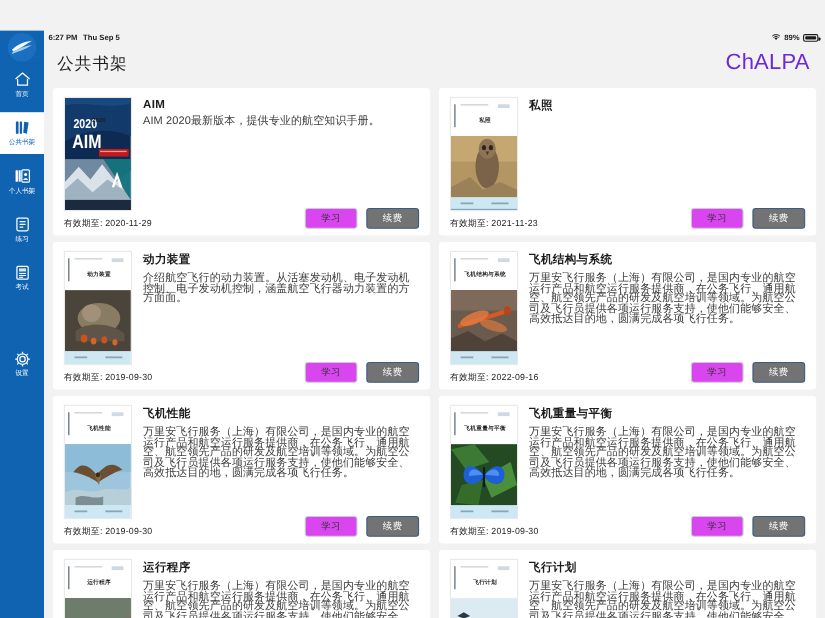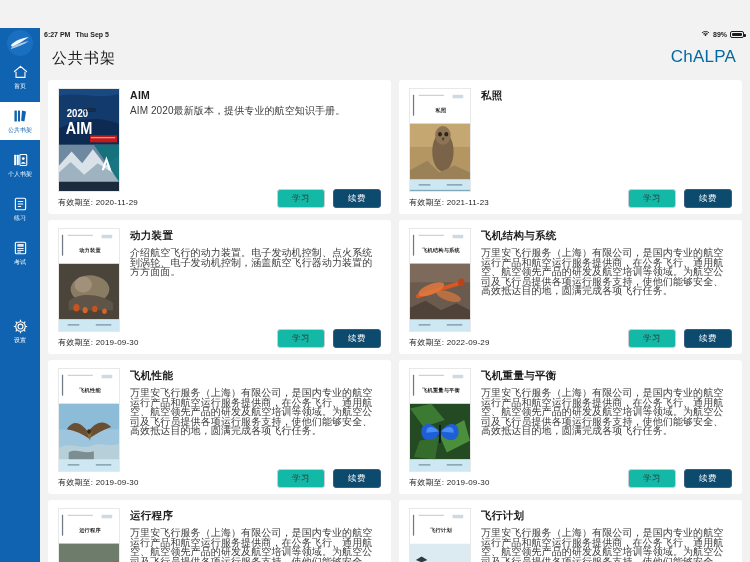--- a/index.html
+++ b/index.html
@@ -67,21 +67,21 @@
     width: 1.5px; height: 3px; background: #1c1c1c; border-radius: 0 1px 1px 0;
   }
   .battery-fill { position: absolute; left: 1px; top: 1px; bottom: 1px; width: 10px; background: #1c1c1c; border-radius: 1px; }
 
   .header {
     height: 36px; background: #f2f2f2;
     display: flex; align-items: center; justify-content: space-between;
     padding: 0 14px 0 12px;
   }
   .page-title { font-size: 15px; color: #1c1c1c; font-weight: normal; letter-spacing: 1px; }
-  .logo { font-size: 17px; color: #0369a1; letter-spacing: 0.2px; position: relative; padding-bottom: 2px; }
+  .logo { font-size: 20px; color: #6d28d9; letter-spacing: 0.2px; position: relative; padding-bottom: 2px; }
   .logo .swoosh { position: absolute; left: 28px; bottom: 1px; width: 13px; height: 5px; overflow: hidden; }
 
   
   .grid {
     flex: 1; padding: 4px 8px 0 8px;
     display: grid; grid-template-columns: 1fr 1fr;
     gap: 6px 8px; align-content: start;
     overflow: hidden;
   }
   .card {
@@ -101,22 +101,22 @@
   .card-desc { font-size: 10px; line-height: 9.6px; color: #3a3a3a; letter-spacing: 0.1px; }
 
   .card-foot { display: flex; align-items: flex-end; justify-content: space-between; height: 22px; margin-top: 2px; }
   .expiry { font-size: 8px; color: #1c1c1c; letter-spacing: 0.2px; }
   .btns { display: flex; gap: 8px; }
   .btn {
     width: 48px; height: 19px; border-radius: 3px;
     display: flex; align-items: center; justify-content: center;
     font-size: 8.5px; letter-spacing: 0.5px; cursor: pointer;
   }
-  .btn-outline { background: #14b8a6; border: 1px solid #c9ccd1; color: #333333; }
-  .btn-filled { background: #0c4a6e; color: #ffffff; border: 1px solid #3d5a80; }
+  .btn-outline { background: #d946ef; border: 1px solid #c9ccd1; color: #333333; }
+  .btn-filled { background: #737373; color: #ffffff; border: 1px solid #3d5a80; }
 </style>
 </head>
 <body>
 
 <div id="app">
 
   <div class="sidebar">
     <div class="brand-bubble">
       <div class="brand-circle">
         <svg width="22" height="22" viewBox="0 0 22 22">
@@ -320,21 +320,21 @@
         <circle cx="37" cy="69" r="2.8" fill="#c9531f"></circle>
                 <circle cx="47" cy="71" r="2.4" fill="#d4642a"></circle>
         <rect x="0" y="78" width="62" height="10" fill="#cde8f3"></rect>
     <rect x="9" y="82" width="12" height="1.4" fill="#8aa6b4"></rect>
     <rect x="38" y="82" width="16" height="1.4" fill="#8aa6b4"></rect>
       </svg>
         <div style="position:absolute;left:0;top:18px;width:62px;text-align:center;font-size:5.2px;font-weight:bold;color:#1c1c1c;letter-spacing:0.2px;line-height:6px;">动力装置</div>
       </div>
       <div class="card-text">
         <div class="card-title">动力装置</div>
-        <div class="card-desc">介绍航空飞行的动力装置。电子发动机控制、点火系统到涡轮、电子发动机控制，涵盖航空飞行器动力装置的方方面面。</div>
+        <div class="card-desc">介绍航空飞行的动力装置。从活塞发动机、电子发动机控制、电子发动机控制，涵盖航空飞行器动力装置的方方面面。</div>
       </div>
     </div>
     <div class="card-foot">
       <div class="expiry">
         <span>有效期至:</span>
         <span>2019-09-30</span>
       </div>
       <div class="btns">
         <div class="btn btn-outline">学习</div>
         <div class="btn btn-filled">续费</div>
@@ -363,21 +363,21 @@
         <div style="position:absolute;left:0;top:18px;width:62px;text-align:center;font-size:5.2px;font-weight:bold;color:#1c1c1c;letter-spacing:0.2px;line-height:6px;">飞机结构与系统</div>
       </div>
       <div class="card-text">
         <div class="card-title">飞机结构与系统</div>
         <div class="card-desc">万里安飞行服务（上海）有限公司，是国内专业的航空运行产品和航空运行服务提供商，在公务飞行、通用航空、航空领先产品的研发及航空培训等领域。为航空公司及飞行员提供各项运行服务支持，使他们能够安全、高效抵达目的地，圆满完成各项飞行任务。</div>
       </div>
     </div>
     <div class="card-foot">
       <div class="expiry">
         <span>有效期至:</span>
-        <span>2022-09-29</span>
+        <span>2022-09-16</span>
       </div>
       <div class="btns">
         <div class="btn btn-outline">学习</div>
         <div class="btn btn-filled">续费</div>
       </div>
     </div>
         </div>
         <div class="card">
     <div class="card-body">
       <div class="cover">

